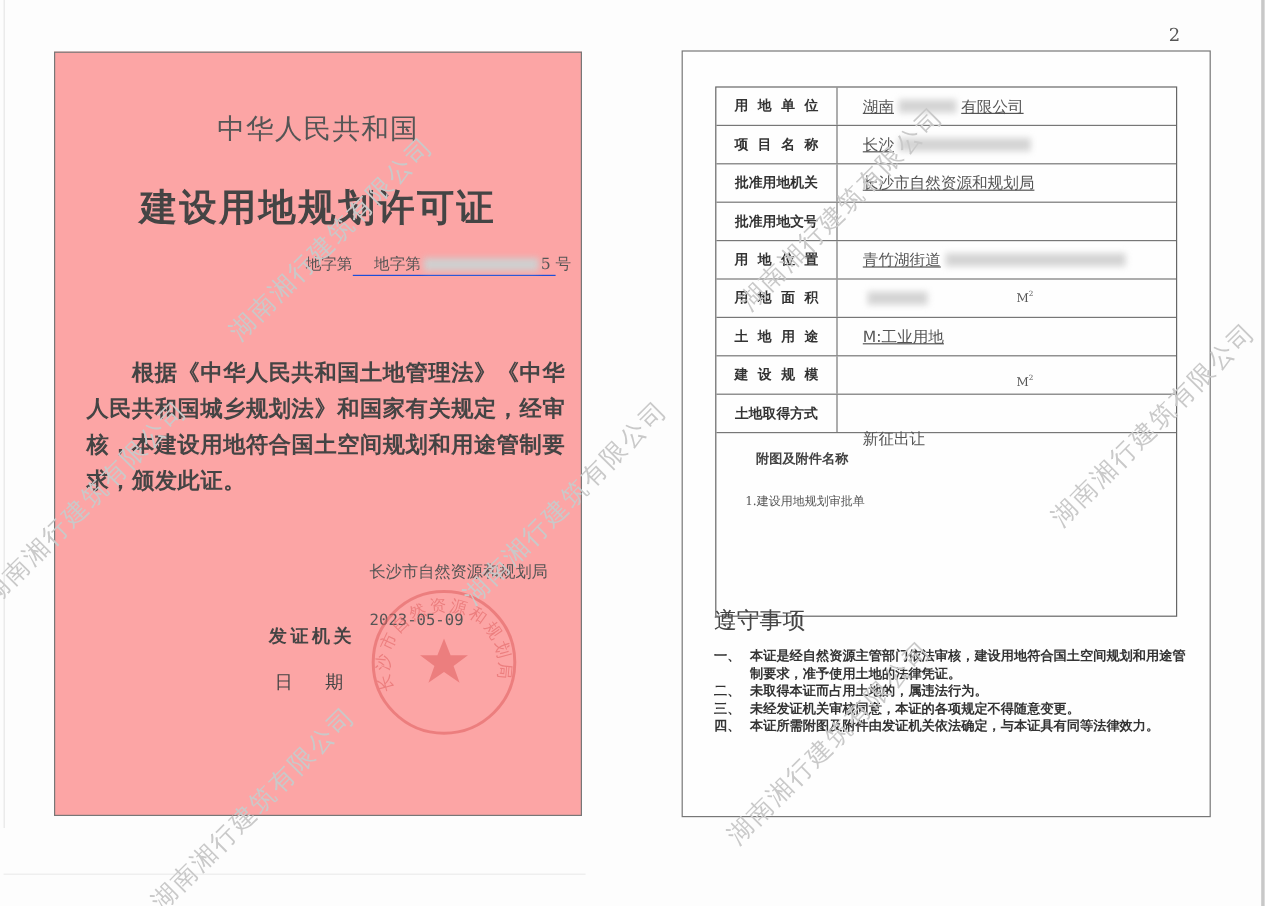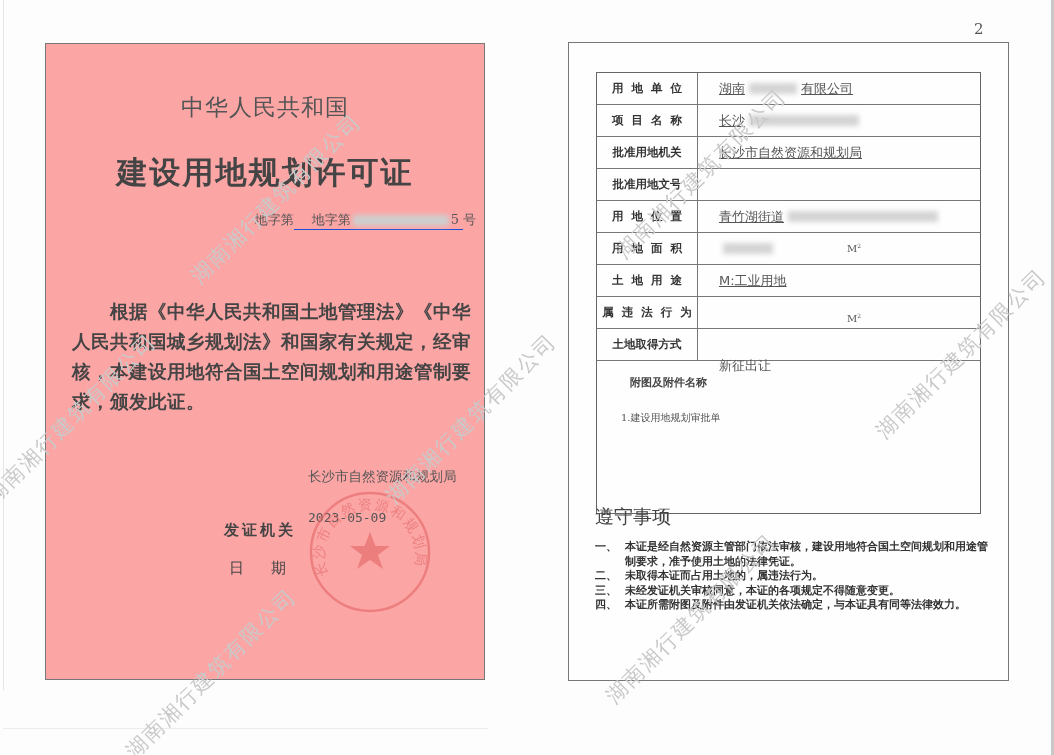--- a/index.html
+++ b/index.html
@@ -137,21 +137,21 @@
       <div class="value">
           <span class="blur" style="width:50px"></span>
         </div>
       <div class="unit"><span>M</span><sup>2</sup></div>
     </div>
     <div class="row" style="top:192px">
       <div class="label spaced">土地用途</div>
       <div class="value">M:工业用地</div>
     </div>
     <div class="row" style="top:224px">
-      <div class="label spaced">属违法行为</div>
+      <div class="label spaced">建设规模</div>
       <div class="unit" style="top:15px"><span>M</span><sup>2</sup></div>
     </div>
     <div class="row" style="top:256px; border-bottom:1px solid #777;">
       <div class="label">土地取得方式</div>
     </div>
     <div class="land-method">新征出让</div>
     <div class="attach-label">附图及附件名称</div>
     <div class="attach-item">1.建设用地规划审批单</div>
   </div>
 

